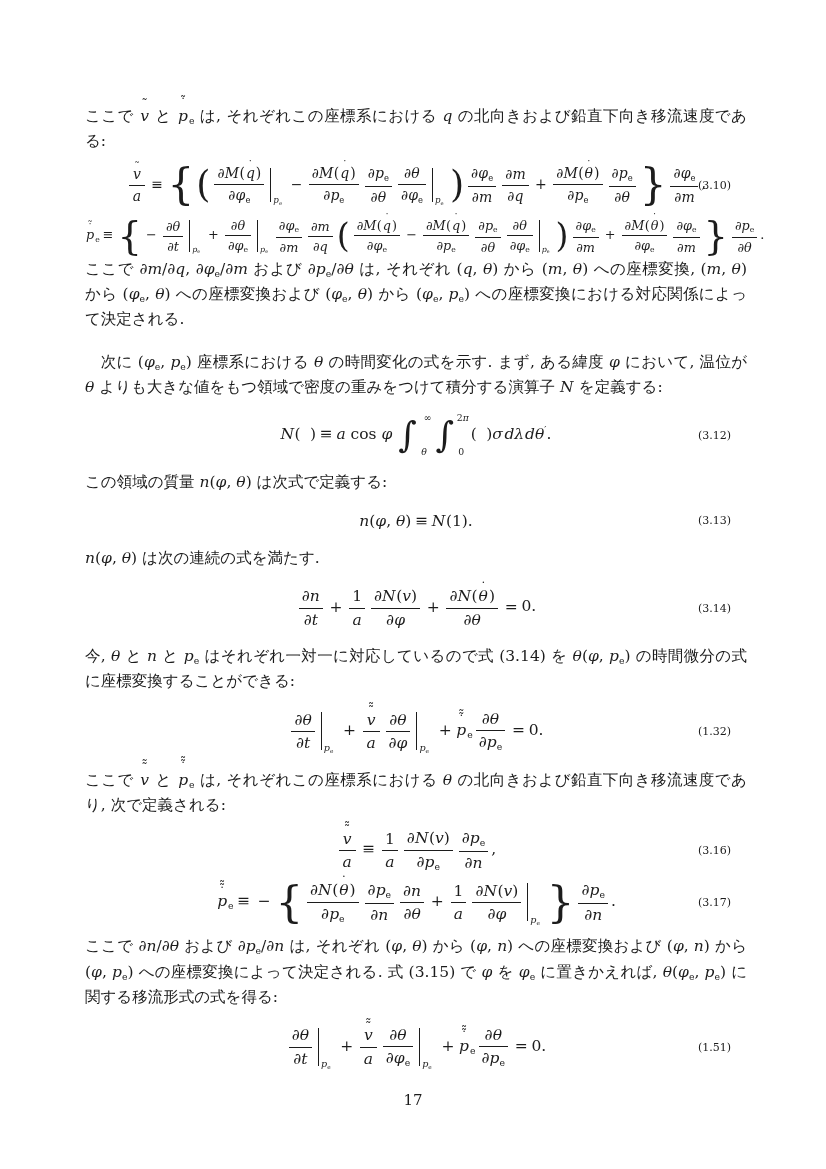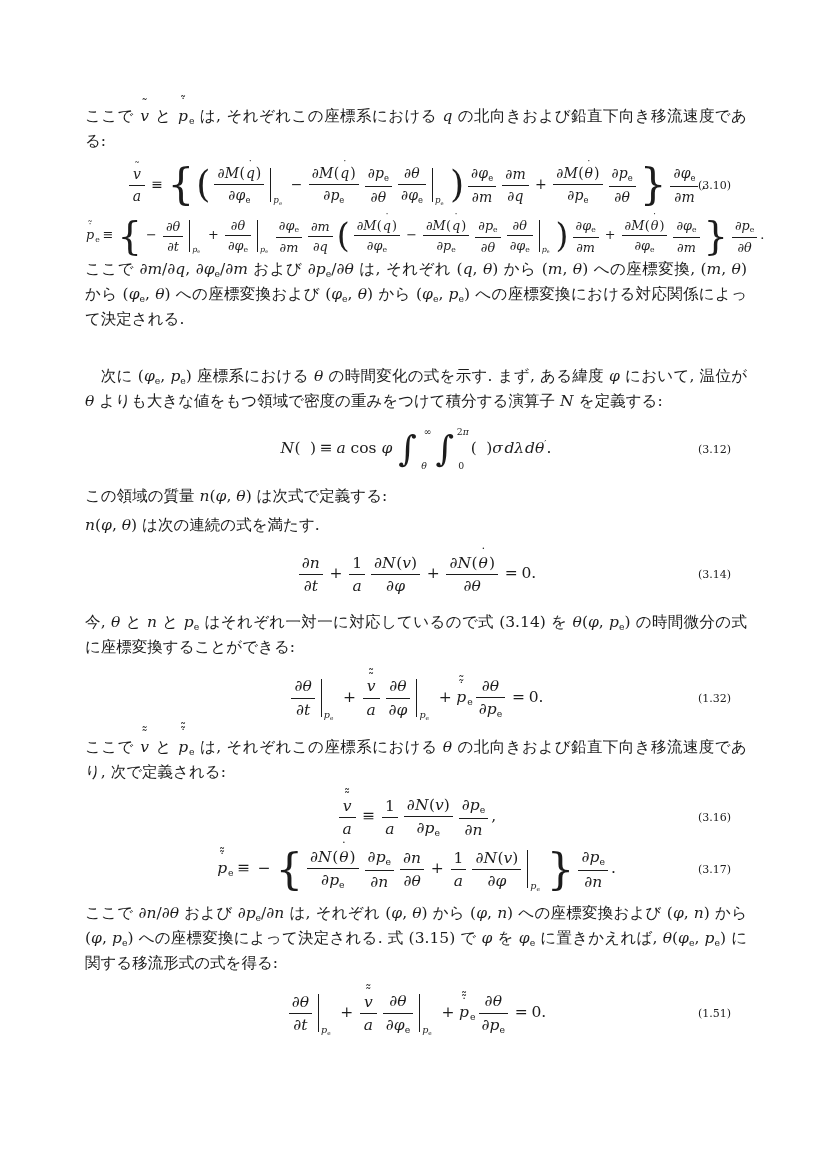--- a/index.html
+++ b/index.html
@@ -3,21 +3,21 @@
 <meta charset="utf-8">
 <style>
   html,body{margin:0;padding:0;background:#e8e8e8;}
   .page{
     position:relative; width:826px; height:1169px; margin:0 auto;
     background:#ffffff; color:#1c1c1c; overflow:hidden;
     font-family:"DejaVu Serif","Liberation Serif",serif;
   }
   .content{position:absolute; left:85px; top:104px; width:662px;}
   .para{font-size:15.5px; line-height:1.62; text-align:justify; margin:0 0 4px 0;}
-  .gap-top{margin-top:32px;}
+  .gap-top{margin-top:18px;}
   
   .eqrow{position:relative; text-align:center; white-space:nowrap; margin:14px 0;}
   .eqrow .eqbody{display:inline-block; white-space:nowrap; vertical-align:middle;}
   .eqnum{position:absolute; right:16px; top:50%; transform:translateY(-50%); font-size:11px; font-style:normal;}
   .eqnum-below{display:block; text-align:right; font-size:15px; margin-top:0px;}
   .sz15{font-size:15.5px;} .sz14{font-size:14px;} .sz13{font-size:12.8px;}
   
   .tj{font-style:normal;}
   .tx i, .acb i{font-style:italic;}
   .op{margin:0 .24em;}
@@ -61,20 +61,24 @@
 
     <p class="para gap-top"><span class="tj">　次に (</span><span class="tx"><i>φ</i></span><span class="su">e</span><span class="tj">, </span><span class="tx"><i>p</i></span><span class="su">e</span><span class="tj">) 座標系における </span><span class="tx"><i>θ</i></span><span class="tj"> の時間変化の式を示す. まず, ある緯度 </span><span class="tx"><i>φ</i></span><span class="tj"> において, 温位が </span><span class="tx"><i>θ</i></span><span class="tj"> よりも大きな値をもつ領域で密度の重みをつけて積分する演算子 </span><span class="cal">N</span><span class="tj"> を定義する:</span></p>
 
     <div class="eqrow" style="margin:16px 0;">
       <span class="eqbody sz15"><span class="cal">N</span><span class="tj">(</span><span class="spc" style="width: 0.6em;"></span><span class="tj">)</span><span class="op">≡</span><span class="tx"><i>a</i></span><span class="tj"> cos </span><span class="tx"><i>φ</i></span><span class="spc" style="width: 0.25em;"></span><span class="intg"><span class="intsign">∫</span><span class="ihi"><span class="tx">∞</span></span><span class="ilo"><span class="tx"><i>θ</i></span></span></span><span class="intg"><span class="intsign">∫</span><span class="ihi"><span class="tx">2<i>π</i></span></span><span class="ilo"><span class="tx">0</span></span></span><span class="tj">(</span><span class="spc" style="width: 0.6em;"></span><span class="tj">)</span><span class="tx"><i>σ</i></span><span class="spc" style="width: 0.1em;"></span><span class="tx"><i>d</i><i>λ</i></span><span class="spc" style="width: 0.06em;"></span><span class="tx"><i>d</i><i>θ</i></span><span class="sp2">′</span><span class="tj">.</span></span>
       <span class="eqnum">(3.12)</span>
     </div>
 
     <p class="para"><span class="tj">この領域の質量 </span><span class="tx"><i>n</i></span><span class="tj">(</span><span class="tx"><i>φ</i></span><span class="tj">, </span><span class="tx"><i>θ</i></span><span class="tj">) は次式で定義する:</span></p>
 
+    <div class="eqrow" style="margin:16px 0;">
+      <span class="eqbody sz15"><span class="tx"><i>n</i></span><span class="tj">(</span><span class="tx"><i>φ</i></span><span class="tj">, </span><span class="tx"><i>θ</i></span><span class="tj">)</span><span class="op">≡</span><span class="cal">N</span><span class="tj">(1).</span></span>
+      <span class="eqnum">(3.13)</span>
+    </div>
 
     <p class="para"><span class="tx"><i>n</i></span><span class="tj">(</span><span class="tx"><i>φ</i></span><span class="tj">, </span><span class="tx"><i>θ</i></span><span class="tj">) は次の連続の式を満たす.</span></p>
 
     <div class="eqrow" style="margin:15px 0;">
       <span class="eqbody sz15"><span class="fr"><span class="nu"><span class="tx"><i>∂</i><i>n</i></span></span><span class="de"><span class="tx"><i>∂</i><i>t</i></span></span></span><span class="op">+</span><span class="fr"><span class="nu"><span class="tx">1</span></span><span class="de"><span class="tx"><i>a</i></span></span></span><span class="fr"><span class="nu"><span class="tx"><i>∂</i></span><span class="cal">N</span><span class="tj">(</span><span class="tx"><i>v</i></span><span class="tj">)</span></span><span class="de"><span class="tx"><i>∂</i><i>φ</i></span></span></span><span class="op">+</span><span class="fr"><span class="nu"><span class="tx"><i>∂</i></span><span class="cal">N</span><span class="tj">(</span><span class="ac"><span class="acm" style="top: -0.46em;">˙</span><span class="acb"><i>θ</i></span></span><span class="tj">)</span></span><span class="de"><span class="tx"><i>∂</i><i>θ</i></span></span></span><span class="op">=</span><span class="tx">0</span><span class="tj">.</span></span>
       <span class="eqnum">(3.14)</span>
     </div>
 
     <p class="para"><span class="tj">今, </span><span class="tx"><i>θ</i></span><span class="tj"> と </span><span class="tx"><i>n</i></span><span class="tj"> と </span><span class="tx"><i>p</i></span><span class="su">e</span><span class="tj"> はそれぞれ一対一に対応しているので式 (3.14) を </span><span class="tx"><i>θ</i></span><span class="tj">(</span><span class="tx"><i>φ</i></span><span class="tj">, </span><span class="tx"><i>p</i></span><span class="su">e</span><span class="tj">) の時間微分の式に座標変換することができる:</span></p>
 
@@ -96,13 +100,14 @@
     </div>
 
     <p class="para"><span class="tj">ここで </span><span class="tx"><i>∂</i><i>n</i>/<i>∂</i><i>θ</i></span><span class="tj"> および </span><span class="tx"><i>∂</i><i>p</i></span><span class="su">e</span><span class="tx">/<i>∂</i><i>n</i></span><span class="tj"> は, それぞれ (</span><span class="tx"><i>φ</i></span><span class="tj">, </span><span class="tx"><i>θ</i></span><span class="tj">) から (</span><span class="tx"><i>φ</i></span><span class="tj">, </span><span class="tx"><i>n</i></span><span class="tj">) への座標変換および (</span><span class="tx"><i>φ</i></span><span class="tj">, </span><span class="tx"><i>n</i></span><span class="tj">) から (</span><span class="tx"><i>φ</i></span><span class="tj">, </span><span class="tx"><i>p</i></span><span class="su">e</span><span class="tj">) への座標変換によって決定される. 式 (3.15) で </span><span class="tx"><i>φ</i></span><span class="tj"> を </span><span class="tx"><i>φ</i></span><span class="su">e</span><span class="tj"> に置きかえれば, </span><span class="tx"><i>θ</i></span><span class="tj">(</span><span class="tx"><i>φ</i></span><span class="su">e</span><span class="tj">, </span><span class="tx"><i>p</i></span><span class="su">e</span><span class="tj">) に関する移流形式の式を得る:</span></p>
 
     <div class="eqrow" style="margin:15px 0 0;">
       <span class="eqbody sz15"><span class="fr"><span class="nu"><span class="tx"><i>∂</i><i>θ</i></span></span><span class="de"><span class="tx"><i>∂</i><i>t</i></span></span></span><span class="ev"><span class="evsub"><span class="tx"><i>p</i></span><span class="su">e</span></span></span><span class="op">+</span><span class="fr"><span class="nu"><span class="ac"><span class="acm" style="top: -0.72em;">˜</span><span class="acm" style="top: -0.46em;">˜</span><span class="acb"><i>v</i></span></span></span><span class="de"><span class="tx"><i>a</i></span></span></span><span class="fr"><span class="nu"><span class="tx"><i>∂</i><i>θ</i></span></span><span class="de"><span class="tx"><i>∂</i><i>φ</i></span><span class="su">e</span></span></span><span class="ev"><span class="evsub"><span class="tx"><i>p</i></span><span class="su">e</span></span></span><span class="op">+</span><span class="ac"><span class="acm" style="top: -0.98em;">˜</span><span class="acm" style="top: -0.72em;">˜</span><span class="acm" style="top: -0.46em;">˙</span><span class="acb"><i>p</i></span></span><span class="su">e</span><span class="fr"><span class="nu"><span class="tx"><i>∂</i><i>θ</i></span></span><span class="de"><span class="tx"><i>∂</i><i>p</i></span><span class="su">e</span></span></span><span class="op">=</span><span class="tx">0</span><span class="tj">.</span></span>
       <span class="eqnum">(1.51)</span>
     </div>
 
   </div>
+  <div class="pageno">17</div>
 </div>
 
 </body></html>

